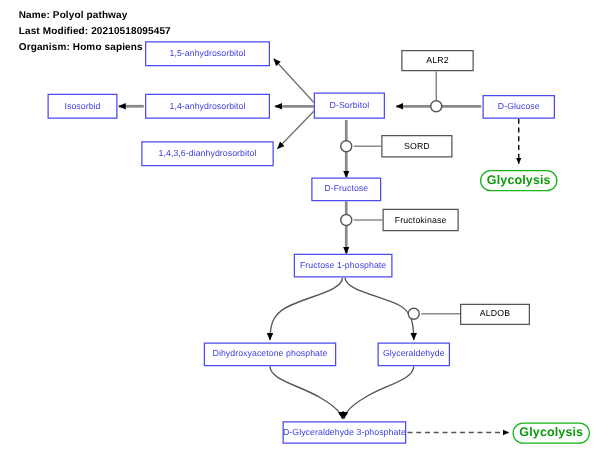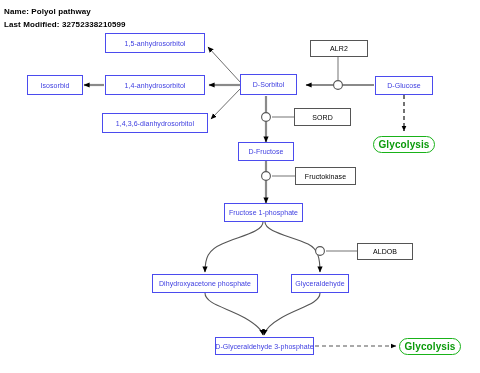--- a/index.html
+++ b/index.html
@@ -1,21 +1,21 @@
 <!DOCTYPE html>
 <html><head>
 <meta charset="utf-8">
 <style>
   html,body{margin:0;padding:0;}
   body{
     width:480px;height:373px;background:#ffffff;
     font-family:"Liberation Sans", sans-serif;
     overflow:hidden;position:relative;
   }
-  #canvas{position:absolute;left:0;top:0;width:384px;height:373px;}
+  #canvas{position:absolute;left:11px;top:0;width:384px;height:373px;}
 
   .hdr{
     position:absolute;left:4px;font-size:8px;font-weight:bold;color:#000;
     white-space:nowrap;letter-spacing:.1px;
   }
   #hdr1{top:7px;}
   #hdr2{top:20px;}
   #hdr3{top:33px;}
 
   .node{
@@ -36,21 +36,22 @@
     font-size:10px;font-weight:bold;border-radius:9px;letter-spacing:.1px;
   }
   svg{position:absolute;left:0;top:0;overflow:visible;}
 </style>
 </head>
 <body>
 
 <div id="canvas">
 
   <div class="hdr" id="hdr1">Name: Polyol pathway</div>
-  <div class="hdr" id="hdr2">Last Modified: 32752338210599</div>
+  <div class="hdr" id="hdr2">Last Modified: 20210518095457</div>
+  <div class="hdr" id="hdr3">Organism: Homo sapiens</div>
 
   <svg width="480" height="373">
     <defs>
       <marker id="ah" markerWidth="7" markerHeight="7" refX="5.6" refY="3" orient="auto" markerUnits="userSpaceOnUse">
         <path d="M0,0.4 L6,3 L0,5.6 z" fill="#000000"></path>
       </marker>
       <marker id="ahs" markerWidth="6" markerHeight="6" refX="5" refY="2.6" orient="auto" markerUnits="userSpaceOnUse">
         <path d="M0,0.3 L5.2,2.6 L0,4.9 z" fill="#000000"></path>
       </marker>
     </defs>

